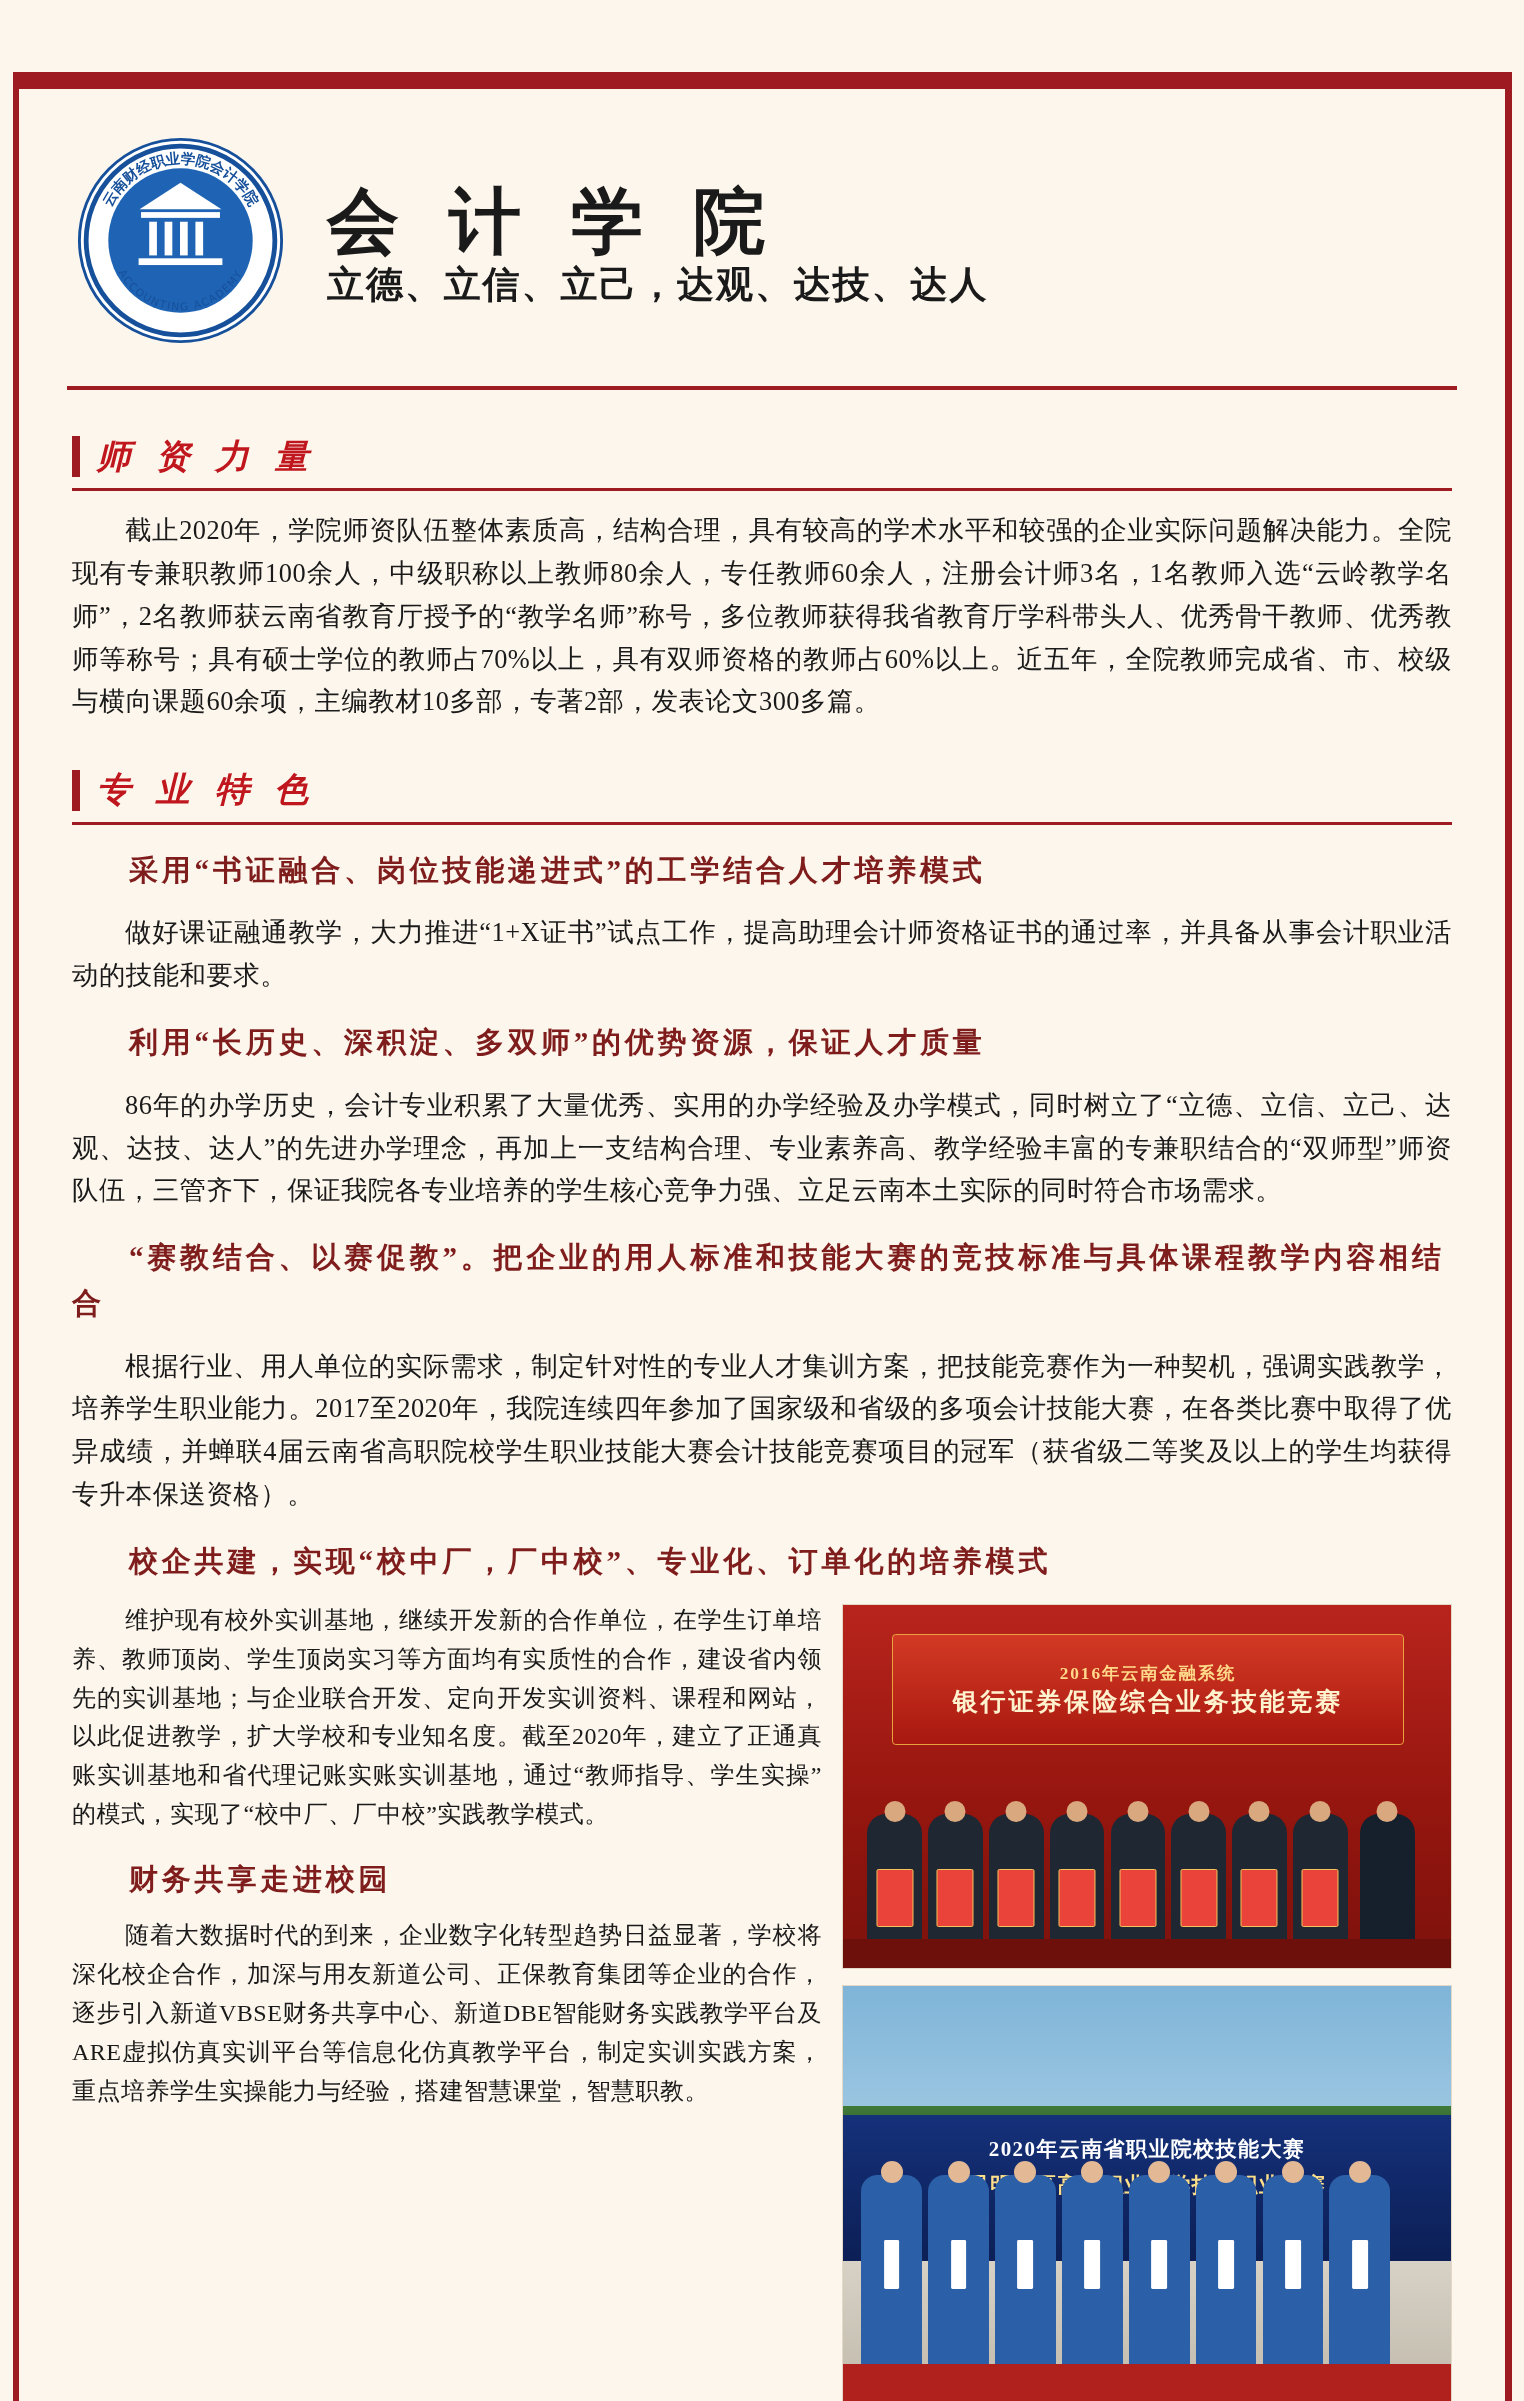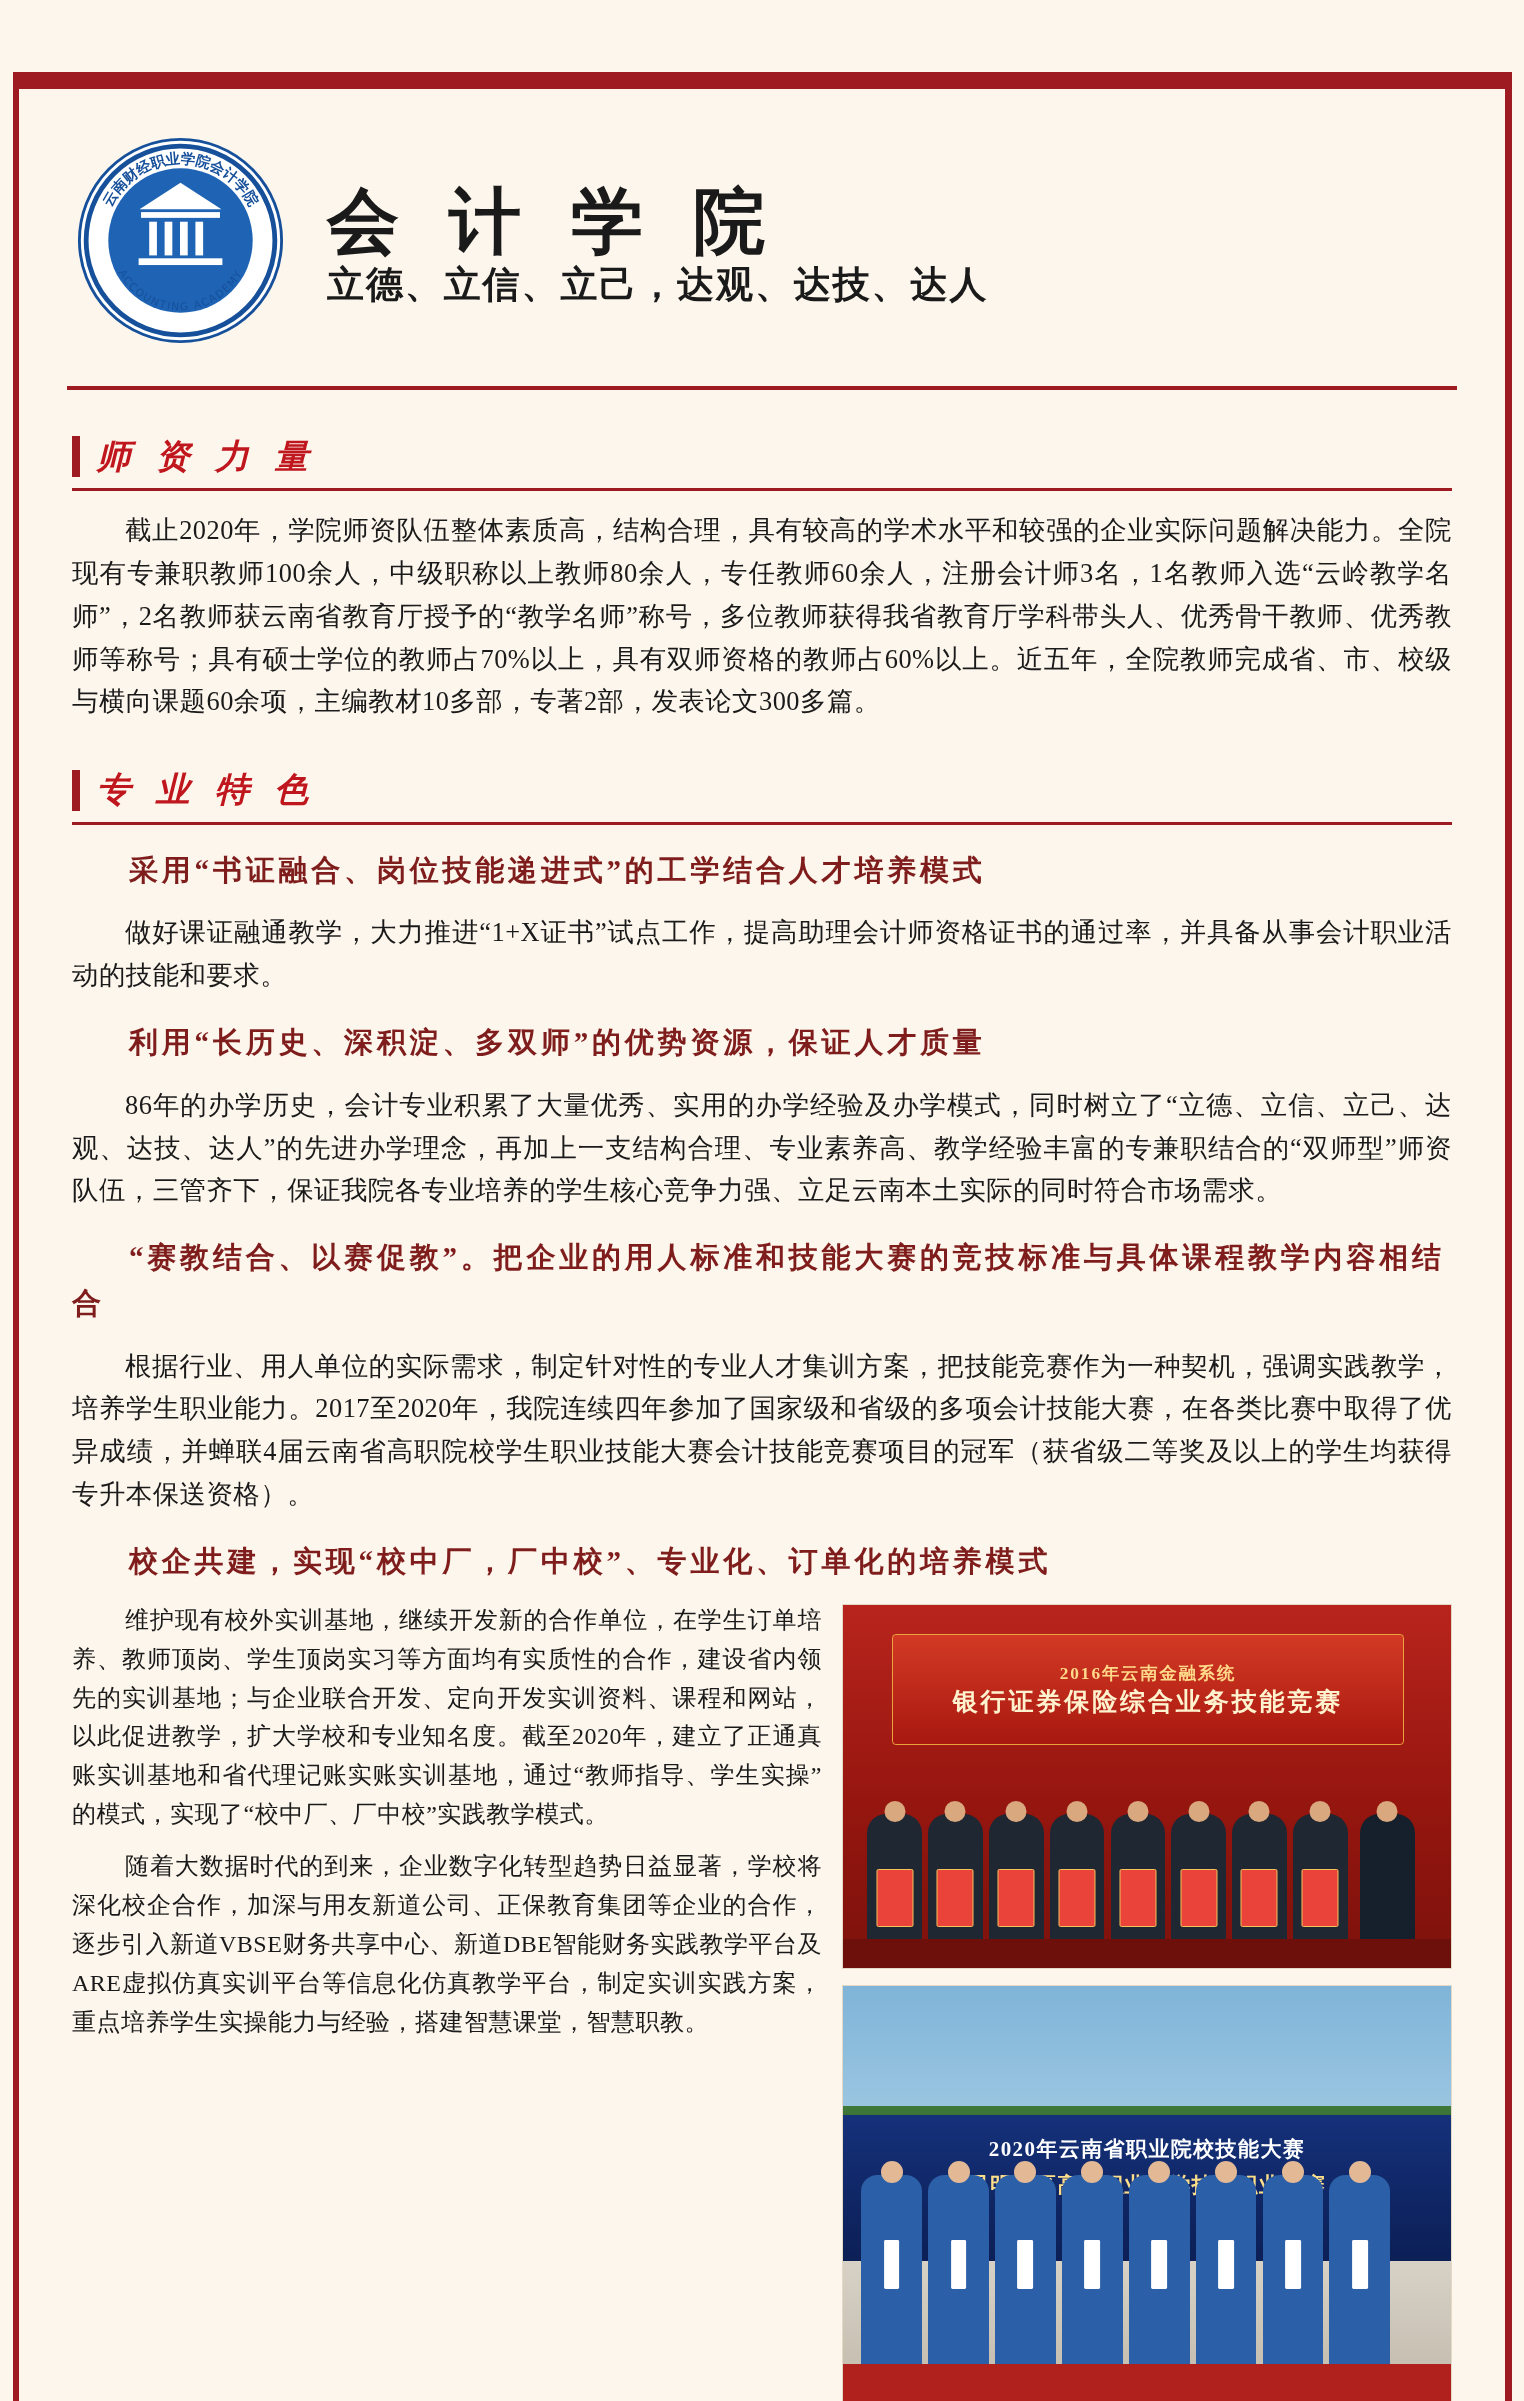--- a/index.html
+++ b/index.html
@@ -374,19 +374,20 @@
                 </div>
               <div class="p2-person" style="left:80%">
                   <div class="badge"></div>
                 </div>
             </div>
           </div>
         </div>
 
         <p class="narrow-text">维护现有校外实训基地，继续开发新的合作单位，在学生订单培养、教师顶岗、学生顶岗实习等方面均有实质性的合作，建设省内领先的实训基地；与企业联合开发、定向开发实训资料、课程和网站，以此促进教学，扩大学校和专业知名度。截至2020年，建立了正通真账实训基地和省代理记账实账实训基地，通过“教师指导、学生实操”的模式，实现了“校中厂、厂中校”实践教学模式。</p>
 
+        <div class="subhead small-indent">财务共享走进校园</div>
         <p class="narrow-text" style="margin-top:13.4px">随着大数据时代的到来，企业数字化转型趋势日益显著，学校将深化校企合作，加深与用友新道公司、正保教育集团等企业的合作，逐步引入新道VBSE财务共享中心、新道DBE智能财务实践教学平台及ARE虚拟仿真实训平台等信息化仿真教学平台，制定实训实践方案，重点培养学生实操能力与经验，搭建智慧课堂，智慧职教。</p>
       </div>
     </div>
 
   </div>
 </div>
 
 
 </body></html>

